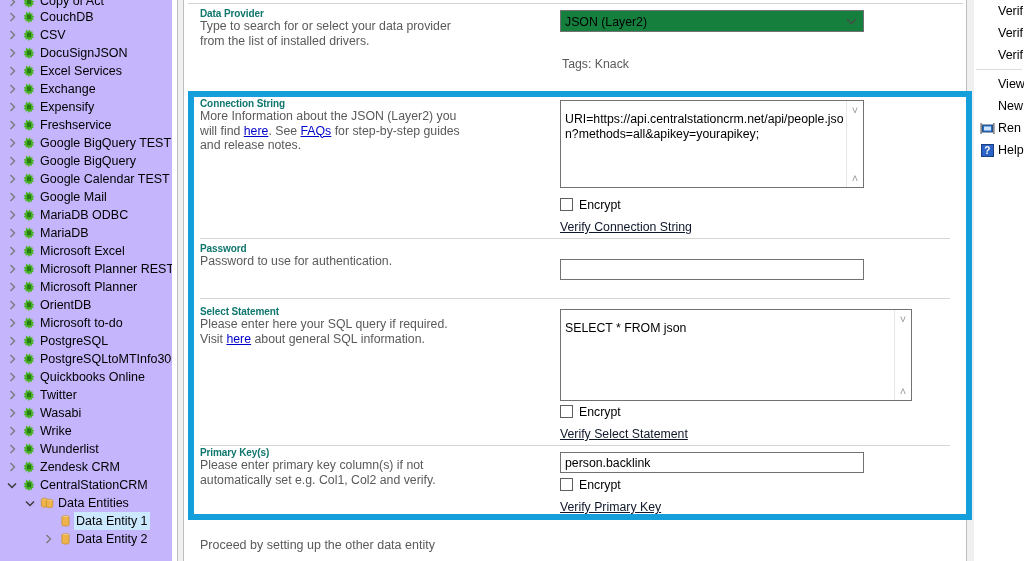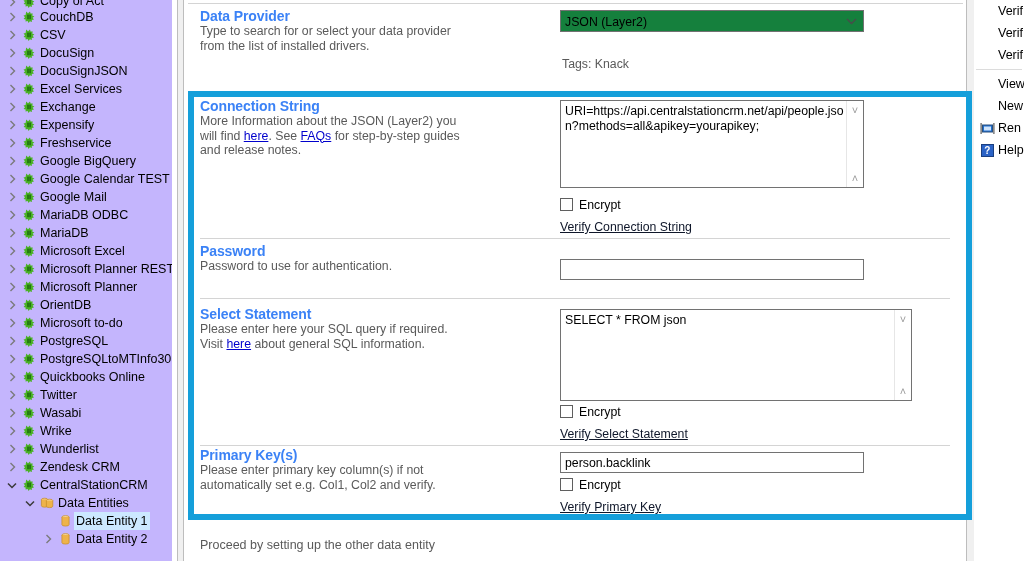--- a/index.html
+++ b/index.html
@@ -88,23 +88,23 @@
     left: 0; top: 3px;
     width: 775px; height: 1px;
     background: #d4d4d4;
   }
   .section {
     position: absolute;
     left: 0;
     width: 765px;
   }
   .sec-title {
-    font-size: 14px;
+    font-size: 10px;
     font-weight: bold;
-    color: #3b82f6;
+    color: #0f766e;
     letter-spacing: -0.1px;
   }
   .sec-desc {
     font-size: 12.3px;
     color: #5a5a5a;
     line-height: 14.6px;
     max-width: 270px;
   }
   .sec-left { position:absolute; left: 12px; top: 0; width: 300px;}
   .divider {
@@ -158,21 +158,21 @@
     box-sizing: border-box;
     border: 1px solid #727272;
     background: #ffffff;
     font-size: 12.3px;
     color: #000;
     line-height: 14.5px;
     overflow: hidden;
   }
   .tarea .txt {
     position: absolute;
-    left: 4px; top: 3px;
+    left: 4px; top: 11px;
     right: 18px;
     word-wrap: break-word;
     white-space: pre-wrap;
   }
   .tarea .vsb {
     position: absolute;
     right: 0; top: 0; bottom: 0;
     width: 16px;
     background: #ffffff;
     border-left: 1px solid #e6e6e6;
@@ -331,36 +331,20 @@
             <polyline points="1.5,1 5.5,5 1.5,9" fill="none" stroke="#7a7a7a" stroke-width="1.4"></polyline>
           </svg>
         </span>
         <span class="ticon">
           <svg width="14" height="14" viewBox="0 0 14 14">
             <path d="M4.2 1.6 L6 3.2 L8 1.6 L8.6 3.6 L10.8 3.4 L10.2 5.4 L12.4 6.4 L10.6 7.8 L12 9.6 L9.8 10 L9.9 12.1 L7.9 11.2 L6.6 12.9 L5.6 11 L3.5 11.5 L3.7 9.4 L1.6 8.9 L3 7.3 L1.5 5.6 L3.6 5 Z" fill="#4ab225"></path>
             <rect x="5.2" y="4.6" width="1.6" height="4.6" fill="#1f6d10"></rect>
             <rect x="7.3" y="4.6" width="1.6" height="4.6" fill="#1f6d10"></rect>
           </svg>
         </span>
-        <span class="tlabel">DocuSign</span>
-      </div>
-      <div class="tree-row">
-        <span style="flex: 0 0 4px;"></span>
-        <span class="chev">
-          <svg width="7" height="10" viewBox="0 0 7 10">
-            <polyline points="1.5,1 5.5,5 1.5,9" fill="none" stroke="#7a7a7a" stroke-width="1.4"></polyline>
-          </svg>
-        </span>
-        <span class="ticon">
-          <svg width="14" height="14" viewBox="0 0 14 14">
-            <path d="M4.2 1.6 L6 3.2 L8 1.6 L8.6 3.6 L10.8 3.4 L10.2 5.4 L12.4 6.4 L10.6 7.8 L12 9.6 L9.8 10 L9.9 12.1 L7.9 11.2 L6.6 12.9 L5.6 11 L3.5 11.5 L3.7 9.4 L1.6 8.9 L3 7.3 L1.5 5.6 L3.6 5 Z" fill="#4ab225"></path>
-            <rect x="5.2" y="4.6" width="1.6" height="4.6" fill="#1f6d10"></rect>
-            <rect x="7.3" y="4.6" width="1.6" height="4.6" fill="#1f6d10"></rect>
-          </svg>
-        </span>
         <span class="tlabel">DocuSignJSON</span>
       </div>
       <div class="tree-row">
         <span style="flex: 0 0 4px;"></span>
         <span class="chev">
           <svg width="7" height="10" viewBox="0 0 7 10">
             <polyline points="1.5,1 5.5,5 1.5,9" fill="none" stroke="#7a7a7a" stroke-width="1.4"></polyline>
           </svg>
         </span>
         <span class="ticon">
@@ -412,20 +396,36 @@
           </svg>
         </span>
         <span class="ticon">
           <svg width="14" height="14" viewBox="0 0 14 14">
             <path d="M4.2 1.6 L6 3.2 L8 1.6 L8.6 3.6 L10.8 3.4 L10.2 5.4 L12.4 6.4 L10.6 7.8 L12 9.6 L9.8 10 L9.9 12.1 L7.9 11.2 L6.6 12.9 L5.6 11 L3.5 11.5 L3.7 9.4 L1.6 8.9 L3 7.3 L1.5 5.6 L3.6 5 Z" fill="#4ab225"></path>
             <rect x="5.2" y="4.6" width="1.6" height="4.6" fill="#1f6d10"></rect>
             <rect x="7.3" y="4.6" width="1.6" height="4.6" fill="#1f6d10"></rect>
           </svg>
         </span>
         <span class="tlabel">Freshservice</span>
+      </div>
+      <div class="tree-row">
+        <span style="flex: 0 0 4px;"></span>
+        <span class="chev">
+          <svg width="7" height="10" viewBox="0 0 7 10">
+            <polyline points="1.5,1 5.5,5 1.5,9" fill="none" stroke="#7a7a7a" stroke-width="1.4"></polyline>
+          </svg>
+        </span>
+        <span class="ticon">
+          <svg width="14" height="14" viewBox="0 0 14 14">
+            <path d="M4.2 1.6 L6 3.2 L8 1.6 L8.6 3.6 L10.8 3.4 L10.2 5.4 L12.4 6.4 L10.6 7.8 L12 9.6 L9.8 10 L9.9 12.1 L7.9 11.2 L6.6 12.9 L5.6 11 L3.5 11.5 L3.7 9.4 L1.6 8.9 L3 7.3 L1.5 5.6 L3.6 5 Z" fill="#4ab225"></path>
+            <rect x="5.2" y="4.6" width="1.6" height="4.6" fill="#1f6d10"></rect>
+            <rect x="7.3" y="4.6" width="1.6" height="4.6" fill="#1f6d10"></rect>
+          </svg>
+        </span>
+        <span class="tlabel">Google BigQuery TEST</span>
       </div>
       <div class="tree-row">
         <span style="flex: 0 0 4px;"></span>
         <span class="chev">
           <svg width="7" height="10" viewBox="0 0 7 10">
             <polyline points="1.5,1 5.5,5 1.5,9" fill="none" stroke="#7a7a7a" stroke-width="1.4"></polyline>
           </svg>
         </span>
         <span class="ticon">
           <svg width="14" height="14" viewBox="0 0 14 14">

